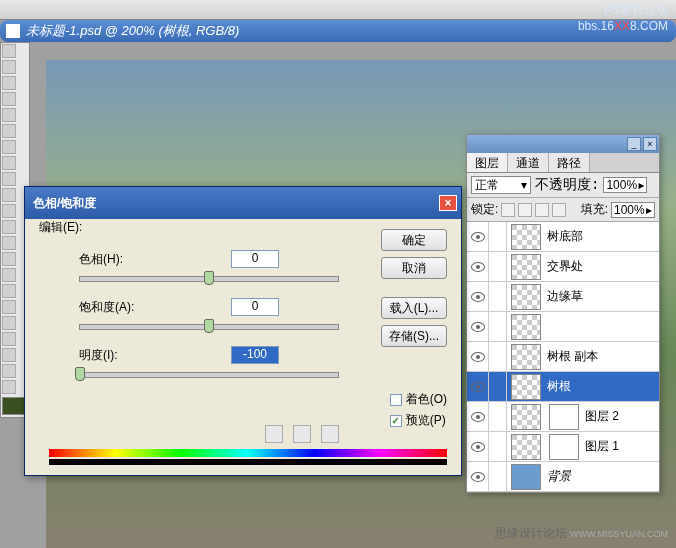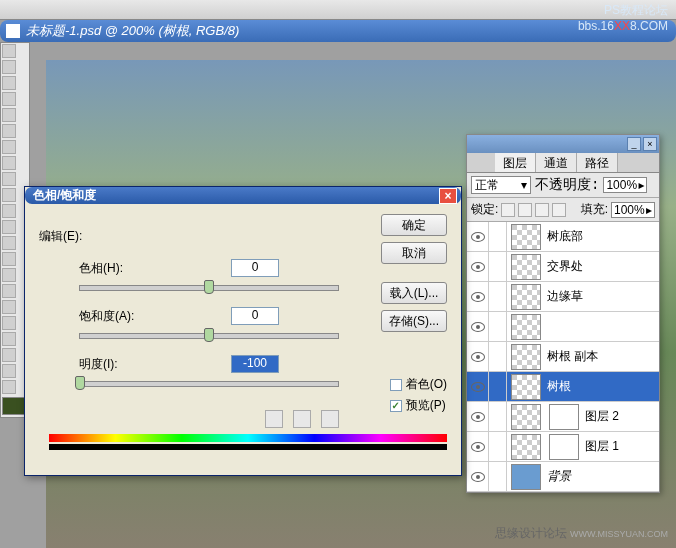--- a/index.html
+++ b/index.html
@@ -15,24 +15,24 @@
 .watermark .xx { color: #ff4444; }
 
 .toolbox { position: absolute; left: 0; top: 42px; width: 30px; background: #e8e8e8; border: 1px solid #888; display: flex; flex-wrap: wrap; }
 .tool { width: 14px; height: 14px; margin: 1px; background: #d0d0d0; border: 1px solid #aaa; }
 .tool-wide { width: 26px; height: 18px; margin: 2px 1px; background: #3a5020; border: 1px solid #888; }
 
 .canvas-area { position: absolute; left: 46px; top: 60px; right: 0; bottom: 0; background: linear-gradient(180deg, #7898b8 0%, #98b088 30%, #688858 60%, #888070 100%); }
 
 
 .hsat-dialog { position: absolute; left: 24px; top: 186px; width: 438px; height: 290px; background: #ece9d8; border: 1px solid #0a246a; box-shadow: 2px 2px 8px rgba(0,0,0,0.4); z-index: 50; }
-.hsat-title { height: 17px; background: linear-gradient(#4a7ac8, #2a5aa8); color: #fff; display: flex; align-items: center; padding: 0 4px; justify-content: space-between; border-radius: 7px; }
+.hsat-title { height: 32px; background: linear-gradient(#4a7ac8, #2a5aa8); color: #fff; display: flex; align-items: center; padding: 0 4px; justify-content: space-between; }
 .hsat-title-text { font-weight: bold; padding-left: 4px; }
 .hsat-close { width: 18px; height: 16px; background: #e85040; border: 1px solid #fff; color: #fff; display: flex; align-items: center; justify-content: center; font-weight: bold; }
-.hsat-body { padding: 24px 14px; position: relative; height: calc(100% - 24px); }
+.hsat-body { padding: 0 14px; position: relative; height: calc(100% - 24px); }
 
 .edit-row { display: flex; align-items: center; margin-bottom: 14px; }
 .edit-label { width: 52px; }
 .edit-select { width: 110px; height: 20px; border: 1px solid #7f9db9; background: #fff; display: flex; align-items: center; justify-content: space-between; padding: 0 4px; }
 .edit-select-arrow { width: 14px; height: 14px; background: linear-gradient(#e8e8e8,#c0c0c0); border: 1px solid #888; display: flex; align-items: center; justify-content: center; font-size: 8px; }
 
 .slider-row { display: flex; align-items: center; margin-bottom: 8px; padding-left: 40px; }
 .slider-label { width: 72px; }
 .slider-value { width: 48px; height: 18px; border: 1px solid #7f9db9; background: #fff; text-align: center; margin-left: 80px; }
 .slider-value.selected { background: #316ac5; color: #fff; }
@@ -50,21 +50,21 @@
 .dropper { width: 18px; height: 18px; background: #e8e8e8; border: 1px solid #aaa; }
 
 .spectrum { position: absolute; left: 24px; bottom: 14px; right: 14px; height: 20px; }
 .spectrum-bar { height: 8px; background: linear-gradient(90deg, #f00, #ff0, #0f0, #0ff, #00f, #f0f, #f00); margin-bottom: 2px; }
 .spectrum-bar2 { height: 6px; background: #000; }
 
 
 .layers-panel { position: absolute; right: 16px; top: 134px; width: 194px; background: #e8e8e8; border: 1px solid #888; z-index: 40; box-shadow: 2px 2px 6px rgba(0,0,0,0.3); }
 .panel-titlebar { height: 18px; background: linear-gradient(#8ab0e0,#6a90c0); display: flex; justify-content: flex-end; align-items: center; padding: 0 2px; gap: 2px; }
 .panel-btn { width: 14px; height: 14px; background: #c0d4ec; border: 1px solid #5a80b0; font-size: 9px; display: flex; align-items: center; justify-content: center; }
-.panel-tabs { display: flex; height: 20px; background: #d0d0d0; border-bottom: 1px solid #888; padding-left: 28px; }
+.panel-tabs { display: flex; height: 20px; background: #d0d0d0; border-bottom: 1px solid #888; }
 .panel-tab { padding: 2px 8px; background: #e8e8e8; border-right: 1px solid #aaa; }
 .panel-tab.active { background: #f0f0f0; }
 .panel-opts { display: flex; align-items: center; padding: 3px 4px; border-bottom: 1px solid #aaa; gap: 4px; }
 .blend-select { width: 60px; height: 18px; border: 1px solid #888; background: #fff; display: flex; align-items: center; justify-content: space-between; padding: 0 3px; }
 .opacity-label { font-size: 14px; font-family: Liberation Mono, monospace; }
 .opacity-val { width: 44px; height: 16px; border: 1px solid #888; background: #fff; display: flex; align-items: center; justify-content: space-between; padding: 0 2px; }
 .lock-row { display: flex; align-items: center; padding: 3px 4px; border-bottom: 1px solid #aaa; gap: 3px; font-size: 11px; }
 .lock-icon { width: 14px; height: 14px; border: 1px solid #aaa; background: #f0f0f0; }
 
 .layer-list { background: #fff; max-height: 290px; overflow: hidden; }

